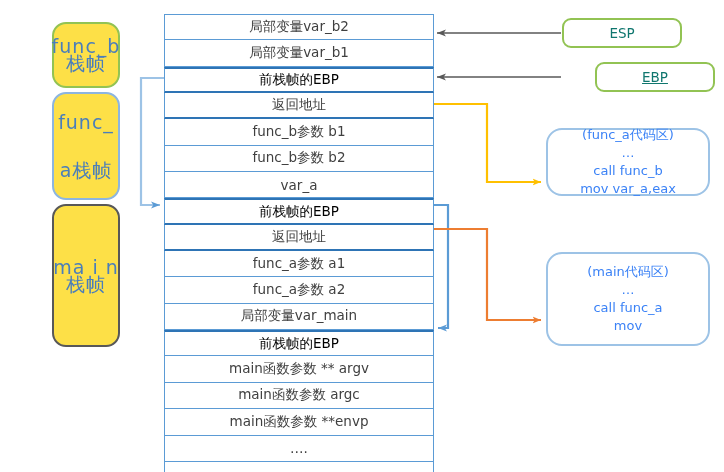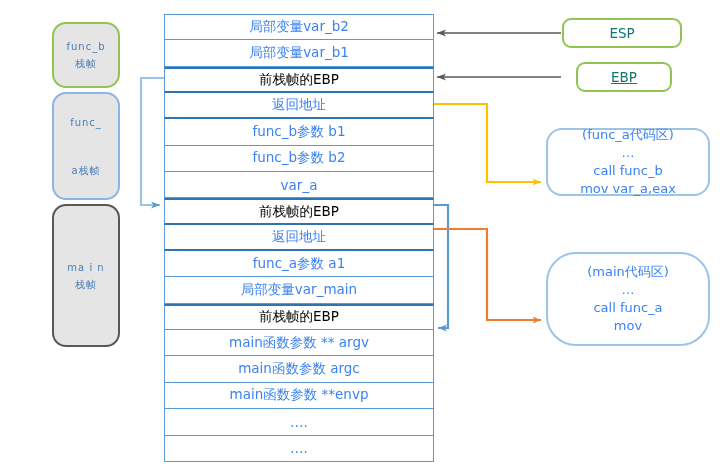--- a/index.html
+++ b/index.html
@@ -12,44 +12,44 @@
   #stage{position:absolute;left:0;top:0;width:724px;height:472px;}
 
   
   .frame-box{
     position:absolute;
     box-sizing:border-box;
     border-radius:14px;
     display:flex;flex-direction:column;
     align-items:center;justify-content:center;
     color:#4a7ebb;
-    font-size:10px;
+    font-size:19px;
     line-height:17px;
     letter-spacing:1px;
-    background:#e5e5e5;
+    background:#fde047;
     text-align:center;
   }
   .frame-box .ln{display:block;white-space:nowrap;}
   #frame-b{left:52px;top:22px;width:68px;height:66px;border:2px solid #92c353;}
   #frame-a{left:52px;top:92px;width:68px;height:108px;border:2px solid #8cb5e0;gap:31px;}
   #frame-main{left:52px;top:204px;width:68px;height:143px;border:2px solid #585858;}
 
   
   #stack{
     position:absolute;left:164px;top:14px;width:270px;height:448px;
     box-sizing:border-box;
   }
   .srow{
     position:relative;box-sizing:border-box;
     width:270px;height:26.35px;
     border:1px solid #5b9bd5;
     border-top:none;
     display:flex;align-items:center;justify-content:center;
     font-size:13.5px;
-    color:#3b82f6;
+    color:#404040;
     white-space:nowrap;
     background:#fff;
   }
   .srow.first{border-top:1px solid #5b9bd5;}
   .srow.ebp{
     color:#000000;
     border-top:2px solid #2e74b5;
     border-bottom:2px solid #2e74b5;
     z-index:3;
     font-size:13.5px;
@@ -62,34 +62,34 @@
   .srow.thick-bottom{border-bottom:2px solid #2e74b5;z-index:2;}
 
   
   .reg-box{
     position:absolute;box-sizing:border-box;
     border:2px solid #92c353;border-radius:9px;background:#fff;
     display:flex;align-items:center;justify-content:center;
     color:#0f766e;font-size:13.5px;
   }
   #esp-box{left:562px;top:18px;width:120px;height:30px;}
-  #ebp-box{left:576px;top:62px;width:96px;height:30px;text-decoration:underline;}
+  #ebp-box{left:595px;top:62px;width:120px;height:30px;text-decoration:underline;}
 
   
   .code-box{
     position:absolute;box-sizing:border-box;
     border:2px solid #9dc3e6;border-radius:16px;background:#fff;
     display:flex;flex-direction:column;
     align-items:center;justify-content:center;
     color:#3b82f6;font-size:13px;line-height:18px;
     text-align:center;
   }
   .code-box .ln{display:block;white-space:nowrap;}
   #code-a{left:546px;top:128px;width:164px;height:68px;}
-  #code-main{left:546px;top:252px;width:164px;height:94px;border-radius:30px;}
+  #code-main{left:546px;top:252px;width:164px;height:94px;}
 
   
   #wires{position:absolute;left:0;top:0;width:724px;height:472px;pointer-events:none;}
 </style>
 </head>
 <body>
 
 <div id="stage">
 
   <div class="frame-box" id="frame-b">
@@ -109,20 +109,21 @@
     <div class="srow first">局部变量var_b2</div>
     <div class="srow">局部变量var_b1</div>
     <div class="srow ebp">前栈帧的EBP</div>
     <div class="srow thick-bottom">返回地址</div>
     <div class="srow">func_b参数 b1</div>
     <div class="srow">func_b参数 b2</div>
     <div class="srow">var_a</div>
     <div class="srow ebp">前栈帧的EBP</div>
     <div class="srow thick-bottom">返回地址</div>
     <div class="srow">func_a参数 a1</div>
+    <div class="srow">func_a参数 a2</div>
     <div class="srow">局部变量var_main</div>
     <div class="srow ebp-plain">前栈帧的EBP</div>
     <div class="srow">main函数参数 ** argv</div>
     <div class="srow">main函数参数 argc</div>
     <div class="srow">main函数参数 **envp</div>
     <div class="srow">….</div>
     <div class="srow">….</div>
   </div>
 
   <div class="reg-box" id="esp-box">

